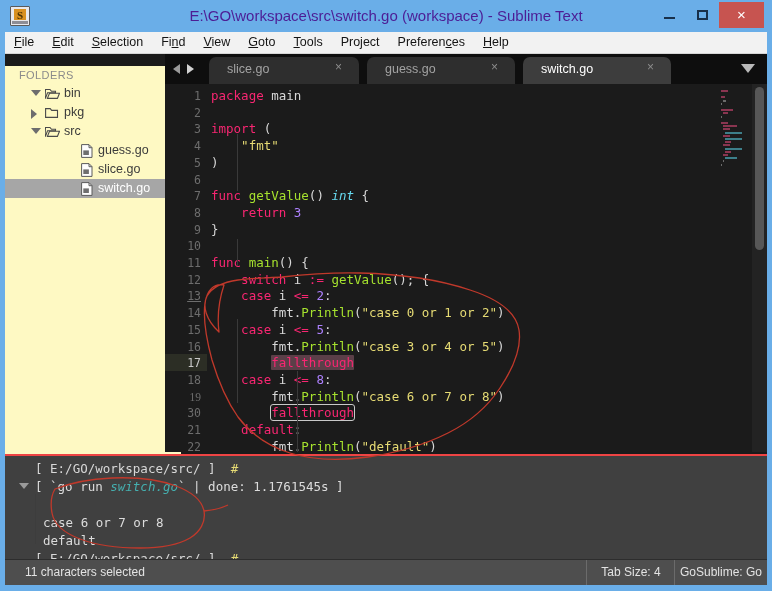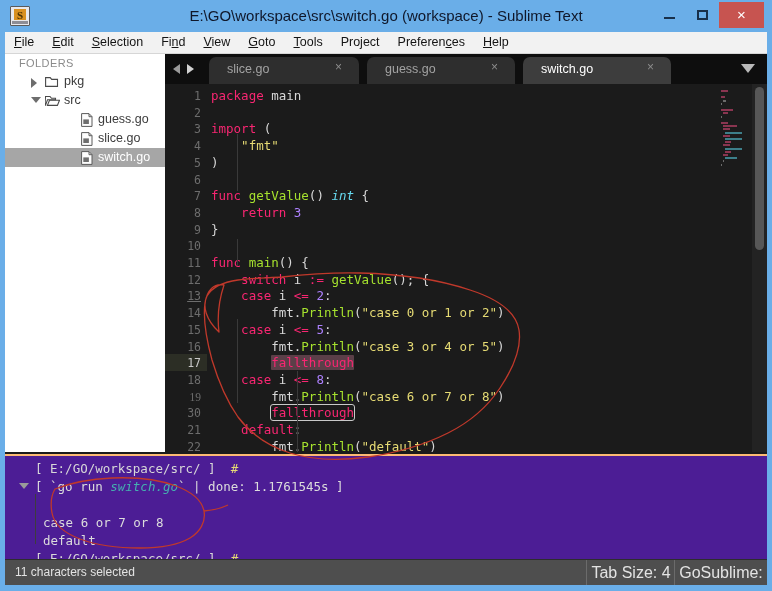--- a/index.html
+++ b/index.html
@@ -31,21 +31,21 @@
     font-style:normal;font-size:11px;line-height:12px;color:#4a3000;
     text-align:center;font-family:"Liberation Serif",serif;font-weight:bold;
   }
   .app-icon u{
     position:absolute;left:1px;bottom:1px;right:1px;height:3px;
     background:#8d8d95;display:block;
   }
   .title-text{
     position:absolute;left:0;top:0;width:772px;height:32px;
     line-height:32px;text-align:center;
-    font-size:15px;color:#0f172a;
+    font-size:15px;color:#4c1d95;
     font-family:"Liberation Sans",sans-serif;
   }
   .win-btns{position:absolute;right:0;top:0;height:30px;}
   .win-btn{
     position:absolute;top:2px;width:33px;height:26px;
     cursor:default;
   }
   .win-min{right:86px;}
   .win-max{right:53px;}
   .win-close{right:8px;width:45px;background:#c75450;}
@@ -74,22 +74,22 @@
   .menu-item u{text-decoration:underline;}
 
   
   .workarea{
     position:absolute;left:5px;top:54px;width:762px;height:505px;
     background:#1b1b1b;overflow:hidden;
   }
 
   
   .sidebar{
-    position:absolute;left:0;top:0;width:176px;height:398px;
-    background:#ffffff;
+    position:absolute;left:0;top:12px;width:176px;height:398px;
+    background:#fef9c3;
   }
   .sb-header{
     position:absolute;left:14px;top:3px;font-size:11px;color:#8b8b8b;
     letter-spacing:.4px;font-family:"Liberation Sans",sans-serif;
   }
   .sb-row{
     position:relative;height:19px;line-height:19px;
     font-size:12.5px;color:#3b3b3b;cursor:default;white-space:nowrap;
   }
   .sb-row.sel{background:#a6a6a6;color:#ffffff;}
@@ -189,22 +189,22 @@
     background:#232323;
   }
   .ed-thumb{
     position:absolute;left:3px;top:3px;width:9px;height:163px;
     background:#575757;border-radius:5px;
   }
 
   
   .console{
     position:absolute;left:0;top:400px;width:762px;height:105px;
-    background:#4c1d95;
-    border-top:2px solid #fdba74;
+    background:#404040;
+    border-top:2px solid #ef4444;
     box-sizing:border-box;
   }
   .cs-line{
     position:absolute;left:0;height:18px;line-height:18px;
     font-family:"DejaVu Sans Mono","Liberation Mono",monospace;
     font-size:12.5px;color:#dcdcdc;white-space:pre;
   }
   .cs-prompt{color:#d8d8d8;}
   .cs-hash{color:#e6db74;}
   .cs-file{color:#45b0b0;font-style:italic;}
@@ -214,26 +214,26 @@
   }
   .cs-guide{position:absolute;width:1px;background:#3d3d3d;}
 
   
   .statusbar{
     position:absolute;left:5px;top:559px;width:762px;height:26px;
     background:#4e4e4e;border-top:1px solid #2d2d2d;
     box-sizing:border-box;
   }
   .st-text{
-    position:absolute;left:10px;top:0;height:25px;line-height:25px;
+    position:absolute;left:20px;top:0;height:25px;line-height:25px;
     font-size:12px;color:#e3e3e3;
   }
   .st-cell{
     position:absolute;top:0;height:25px;line-height:25px;
-    font-size:16px;color:#e3e3e3;text-align:center;
+    font-size:12px;color:#e3e3e3;text-align:center;
     border-left:1px solid #6b6b6b;
   }
   .st-tab{right:92px;width:88px;}
   .st-lang{right:0;width:92px;}
 
   
   .anno{position:absolute;left:0;top:0;width:772px;height:591px;pointer-events:none;}
 </style>
 </head>
 <body>
@@ -266,20 +266,30 @@
       <div class="menu-item">Project</div>
       <div class="menu-item">Preferen<u>c</u>es</div>
       <div class="menu-item"><u>H</u>elp</div>
     </div>
 
   <div class="workarea">
 
     <div class="sidebar">
       <div class="sb-header">FOLDERS</div>
       <div id="sb-list" style="position:absolute;left:0;top:18px;width:160px;">
+          <div class="sb-row">
+            <div class="sb-tri tri-down" style="left: 26px;"></div>
+            <div class="sb-folder" style="left: 40px;">
+              <svg width="15" height="12" viewBox="0 0 15 12">
+                <path d="M0.5 1.5 h4.5 l1.5 1.8 h4 v1.4 h-8 l-2 5.6 h-0.5z" fill="none" stroke="#4a4a4a" stroke-width="1.1"></path>
+                <path d="M2.4 10.4 l2.1-5.2 h10 l-2.1 5.2z" fill="none" stroke="#4a4a4a" stroke-width="1.1"></path>
+              </svg>
+            </div>
+            <span class="sb-label" style="left: 59px;">bin</span>
+          </div>
           <div class="sb-row">
             <div class="sb-tri tri-right" style="left: 26px;"></div>
             <div class="sb-folder" style="left: 40px;">
               <svg width="15" height="12" viewBox="0 0 15 12">
                 <path d="M0.6 1.6 h4.6 l1.5 1.8 h5.8 v7 h-11.9z" fill="none" stroke="#4a4a4a" stroke-width="1.1"></path>
               </svg>
             </div>
             <span class="sb-label" style="left: 59px;">pkg</span>
           </div>
           <div class="sb-row">

